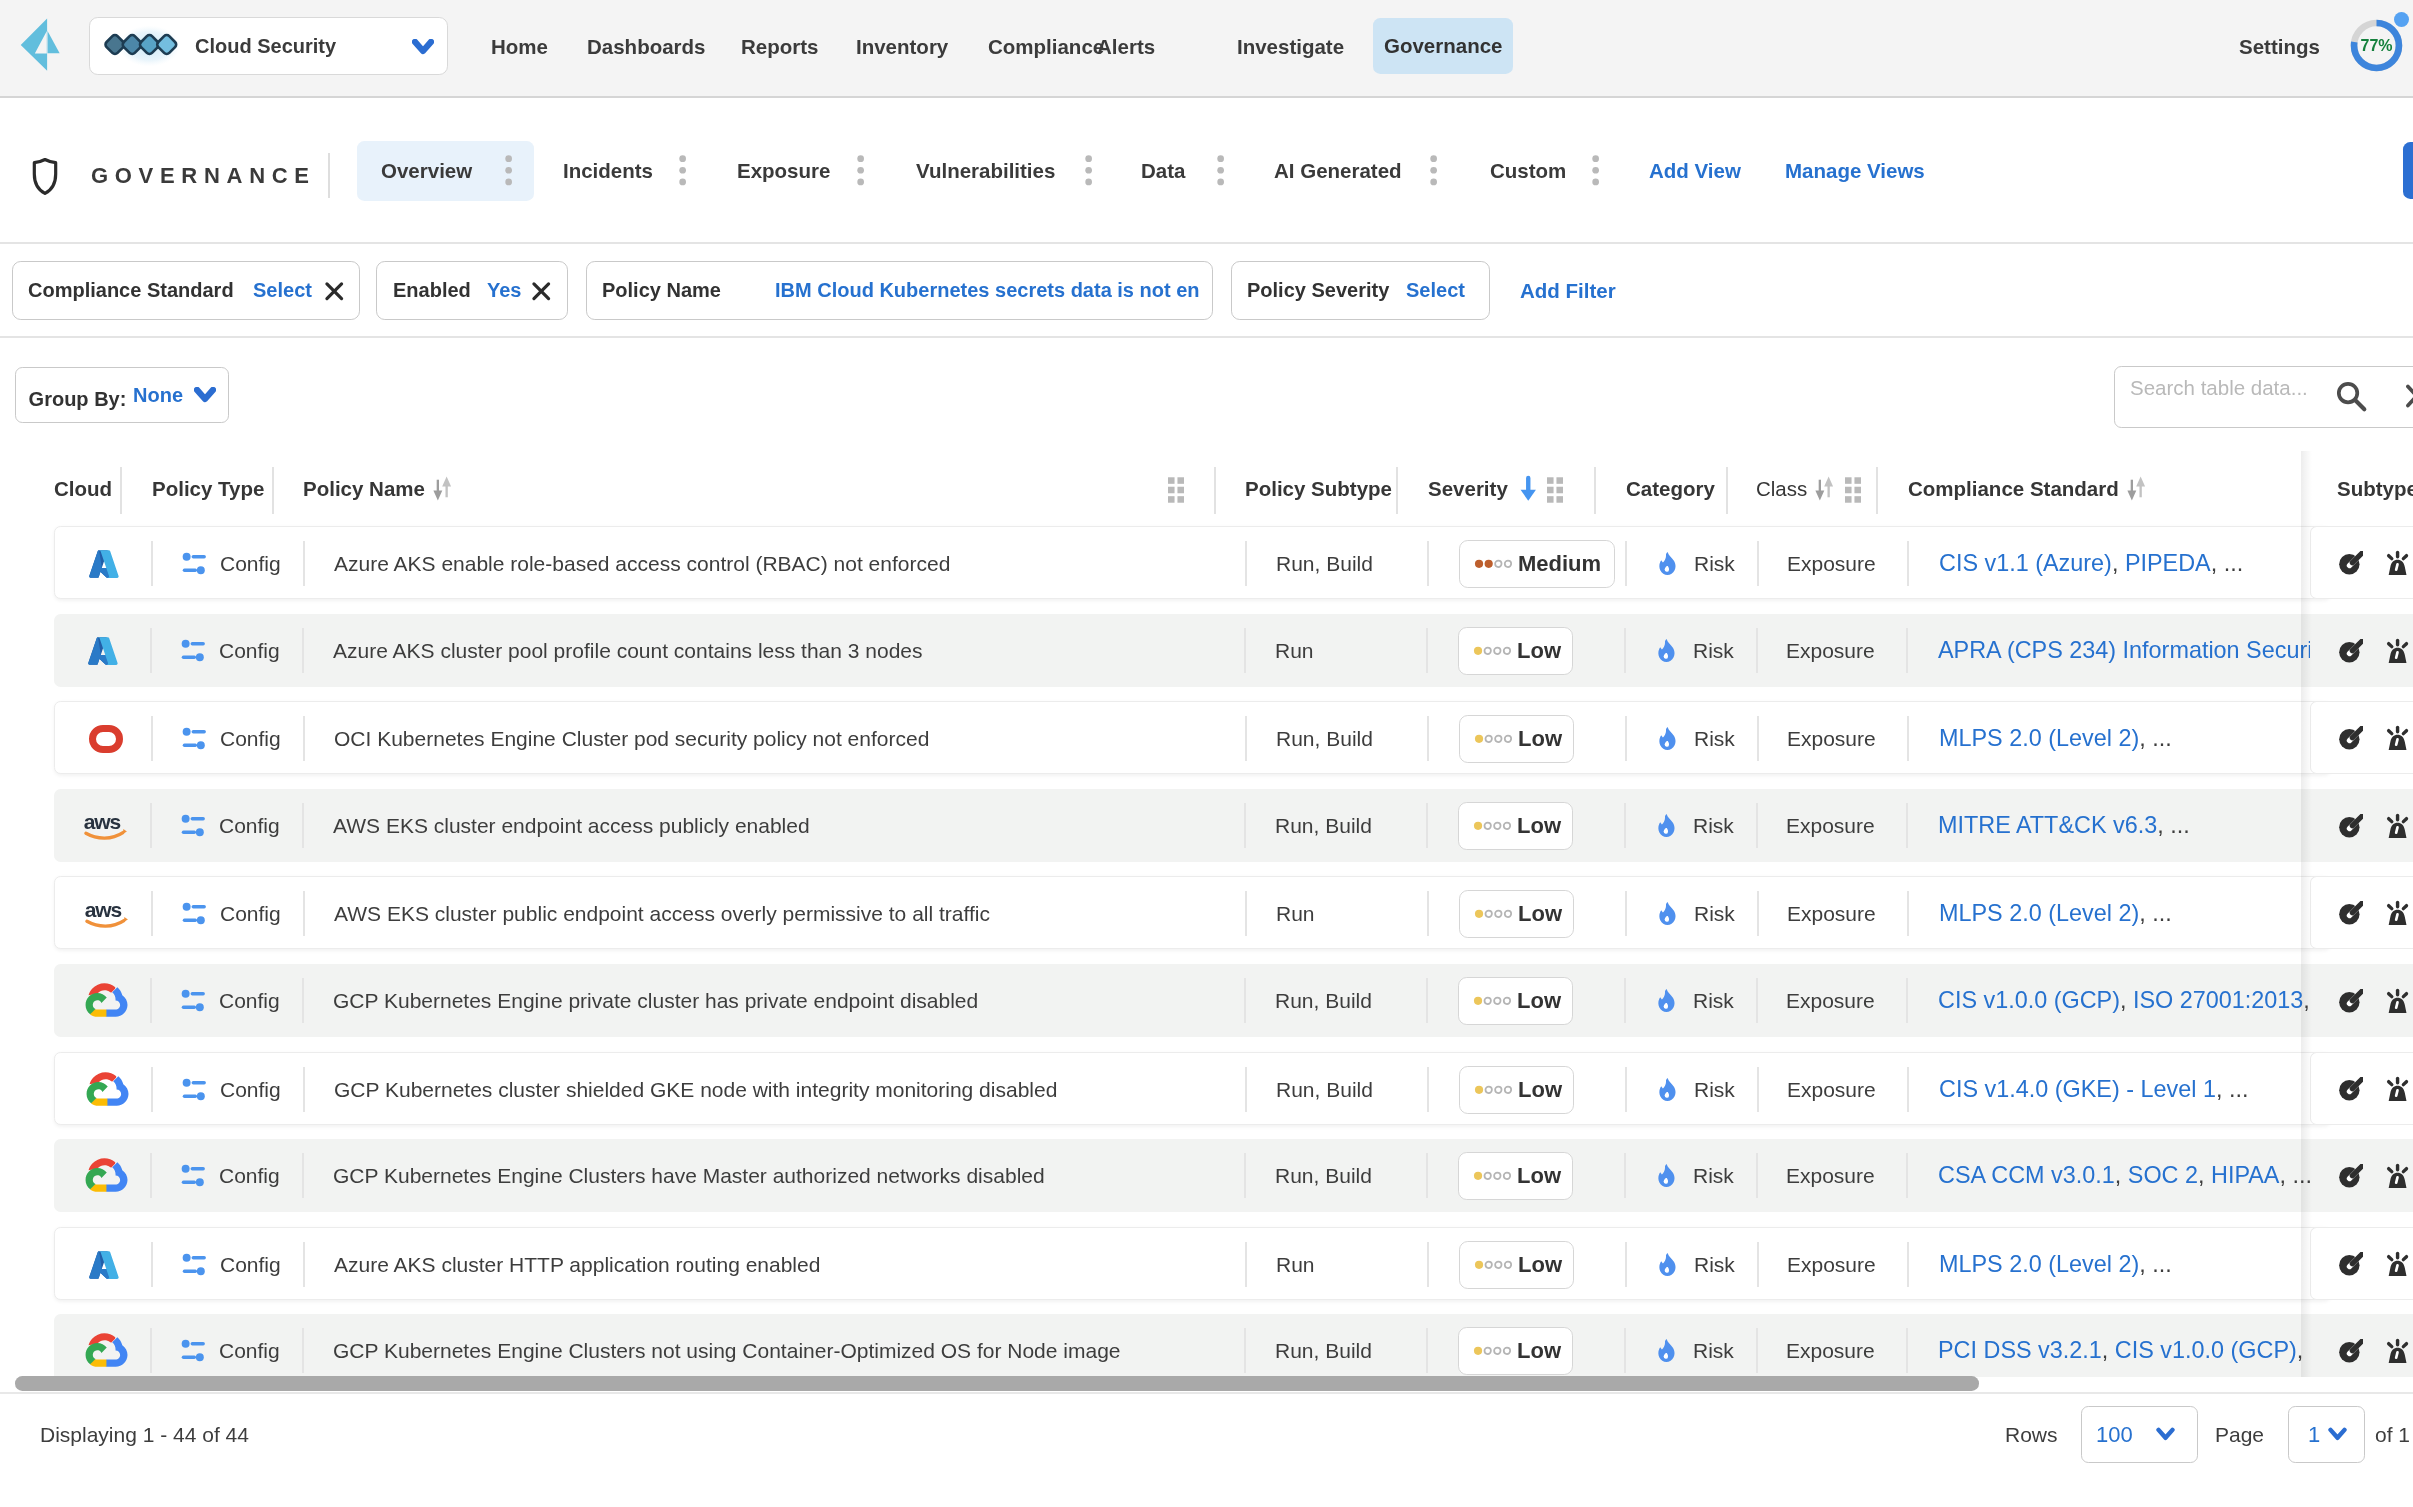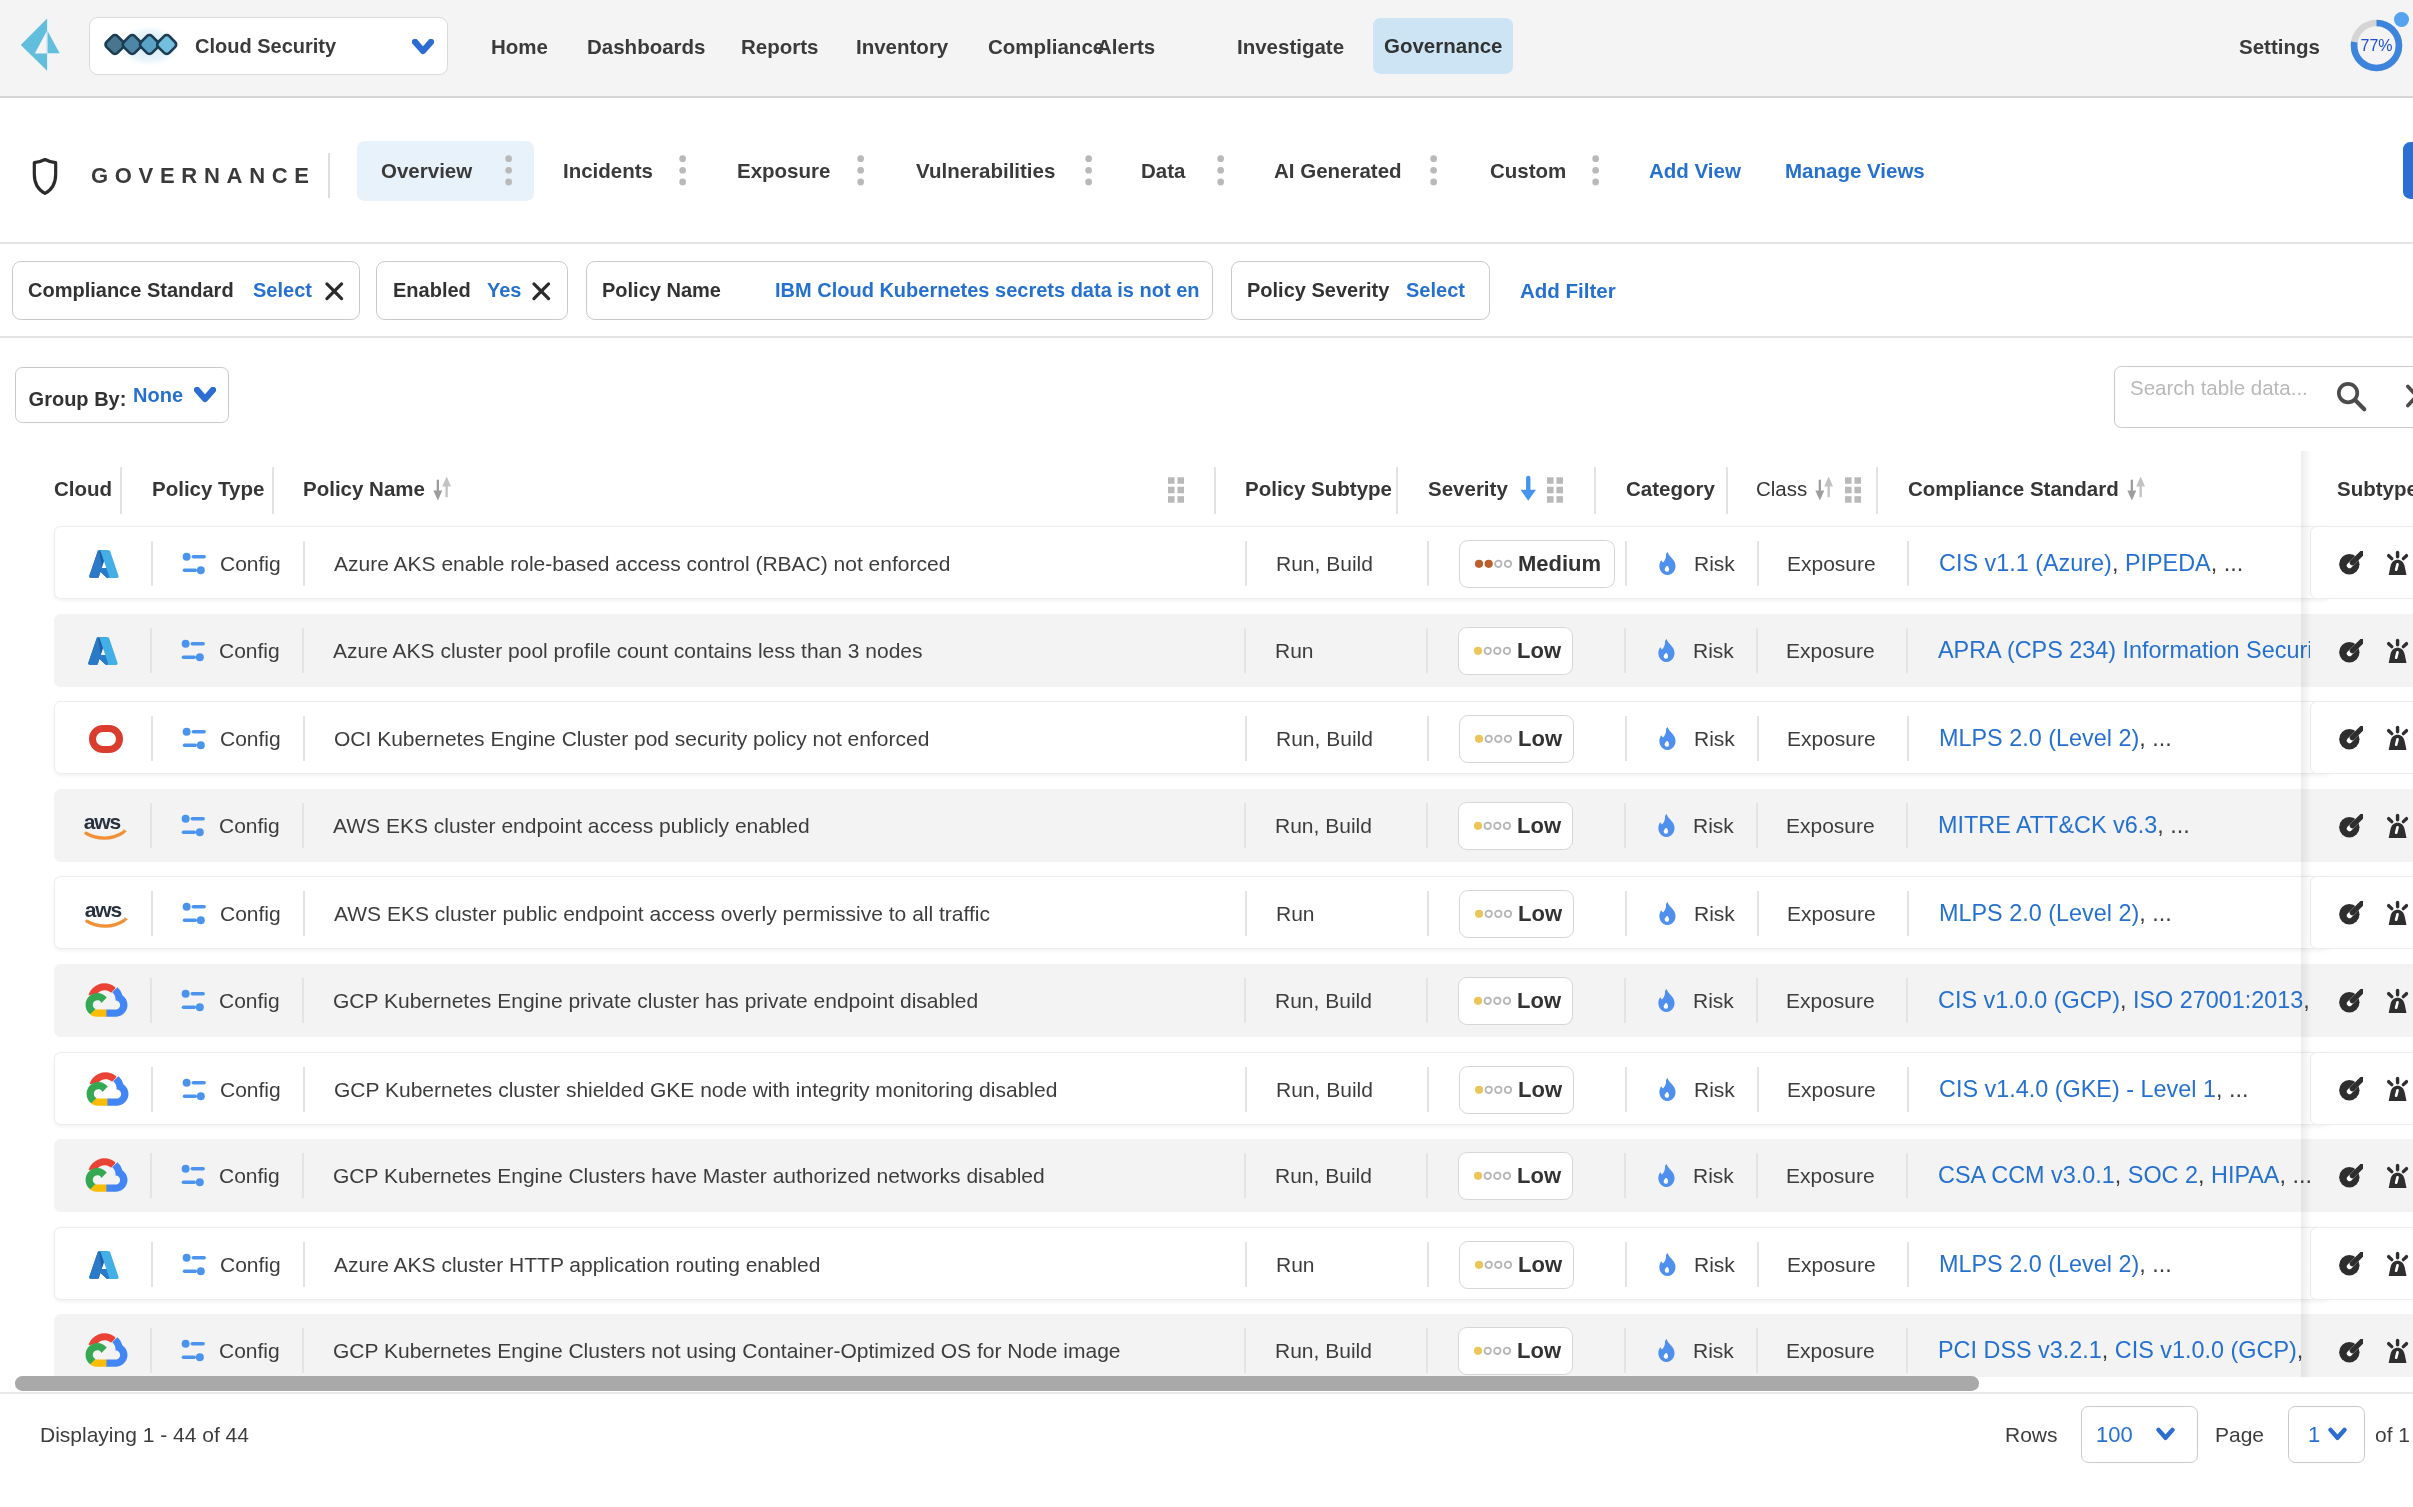--- a/index.html
+++ b/index.html
@@ -82,21 +82,21 @@
       <span style="font-size:20.5px;font-weight:bold;color:#323232">Governance</span>
     </div>
 <div class="abs " style="left:2239px;top:18.3px;height:58px;">
       <span style="font-size:20.5px;font-weight:700;color:#3b3b3b">Settings</span>
     </div>
 <svg style="position:absolute;left:2350px;top:19px" width="53" height="53" viewBox="0 0 72 72">
 <circle cx="36" cy="36" r="30.5" fill="none" stroke="#d5d5d5" stroke-width="9"></circle>
 <circle cx="36" cy="36" r="30.5" fill="none" stroke="#3d85dc" stroke-width="9" stroke-dasharray="147.6 44" transform="rotate(-90 36 36)"></circle>
 </svg>
 <div class="abs " style="left:2350px;top:19px;height:53px;">
-      <span style="font-size:16px;font-weight:normal;color:#1d4ed8;width:53px;text-align:center">77%</span>
+      <span style="font-size:16px;font-weight:bold;color:#15803d;width:53px;text-align:center">77%</span>
     </div>
 <div style="position:absolute;left:2394px;top:11.7px;width:15.4px;height:15.4px;border-radius:50%;background:#55a2f2"></div>
 <div class="abs " style="left:32px;top:157px;">
       <svg width="26" height="39" viewBox="0 0 36 53">
 <path d="M18 3 C 22.5 5.3, 27.5 6.7, 32.8 7.3 L 32.8 23 C 32.8 35.8, 27 45.2, 18 50 C 9 45.2, 3.2 35.8, 3.2 23 L 3.2 7.3 C 8.5 6.7, 13.5 5.3, 18 3 Z" fill="none" stroke="#2b2b2b" stroke-width="4.4" stroke-linejoin="round"></path>
 </svg>
     </div>
 <div class="abs " style="left:91px;top:157px;height:38px;">
       <span style="font-size:22px;font-weight:600;color:#3a3a3a;letter-spacing:6.7px">GOVERNANCE</span>
     </div>

